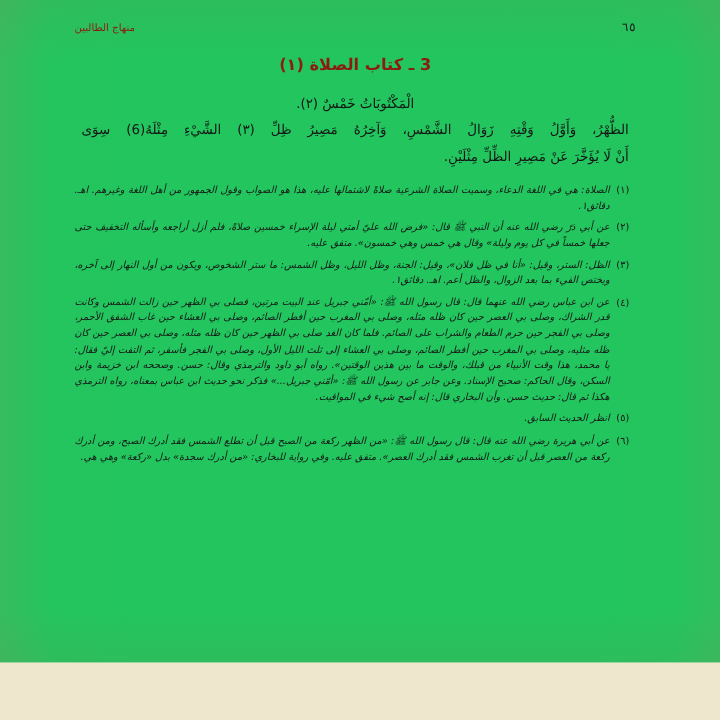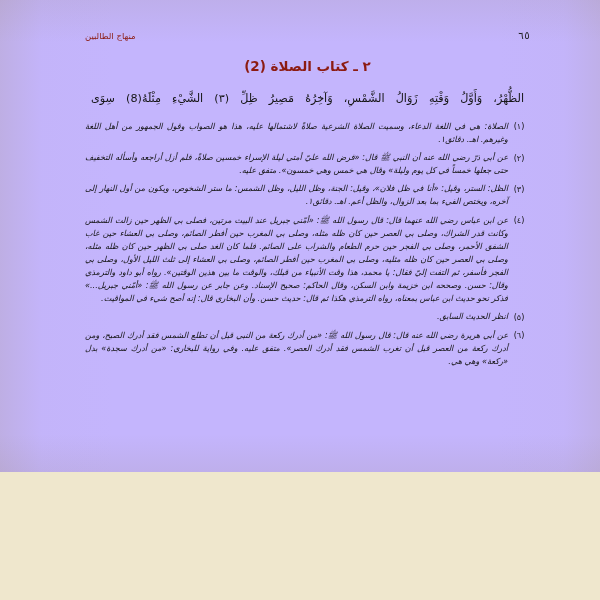--- a/index.html
+++ b/index.html
@@ -9,24 +9,24 @@
   body {
     width: 600px;
     height: 600px;
     background: #efe7cd;
     font-family: "DejaVu Sans", sans-serif;
     overflow: hidden;
   }
   .page {
     position: relative;
     width: 600px;
-    height: 472px;
-    background: #c4b5fd;
+    height: 552px;
+    background: #22c55e;
     box-sizing: border-box;
-    padding: 18px 70px 18px 85px;
+    padding: 18px 70px 18px 62px;
   }
   
   .page::before {
     content: "";
     position: absolute;
     inset: 0;
     background:
       linear-gradient(90deg, rgba(160,140,95,0.16) 0%, rgba(160,140,95,0.02) 7%, rgba(0,0,0,0) 20%),
       linear-gradient(270deg, rgba(160,140,95,0.13) 0%, rgba(160,140,95,0.02) 6%, rgba(0,0,0,0) 18%),
       linear-gradient(180deg, rgba(140,120,80,0.10) 0%, rgba(0,0,0,0) 9%),
@@ -47,21 +47,20 @@
   .book-title {
     color: #8c1b12;
     font-size: 8.5px;
     font-family: "DejaVu Sans", sans-serif;
     letter-spacing: 0.2px;
   }
   .page-number {
     color: #1b1b1b;
     font-size: 10px;
     font-family: Liberation Mono, monospace;
-    margin-top: 12px;
   }
   .chapter-title {
     text-align: center;
     color: #8c1b12;
     font-size: 13.5px;
     font-weight: bold;
     margin: 12px 0 14px 0;
     font-family: "DejaVu Sans", sans-serif;
   }
   .matn {
@@ -122,24 +121,26 @@
 <body>
 
 <div class="page">
   <div class="content">
 
     <div class="header">
       <span class="book-title">منهاج الطالبين</span>
       <span class="page-number">٦٥</span>
     </div>
 
-    <div class="chapter-title">٢ ـ كتاب الصلاة (2)</div>
+    <div class="chapter-title">3 ـ كتاب الصلاة (١)</div>
 
     <div class="matn">
-      <span class="line">الظُّهْرُ، وَأَوَّلُ وَقْتِهِ زَوَالُ الشَّمْسِ، وَآخِرُهُ مَصِيرُ ظِلِّ (٣) الشَّيْءِ مِثْلَهُ(8) سِوَى</span>
+      <span class="line first">الْمَكْتُوبَاتُ خَمْسٌ (٢).</span>
+      <span class="line">الظُّهْرُ، وَأَوَّلُ وَقْتِهِ زَوَالُ الشَّمْسِ، وَآخِرُهُ مَصِيرُ ظِلِّ (٣) الشَّيْءِ مِثْلَهُ(6) سِوَى</span>
+      <span class="line last">أَنْ لَا يُؤَخَّرَ عَنْ مَصِيرِ الظِّلِّ مِثْلَيْنِ.</span>
     </div>
 
     <div class="notes">
 
       <div class="note">
         <span class="note-num">(١)</span>
         <span class="note-text">الصلاة: هي في اللغة الدعاء، وسميت الصلاة الشرعية صلاةً لاشتمالها عليه، هذا هو الصواب وقول الجمهور من أهل اللغة وغيرهم. اهـ. دقائق١.</span>
       </div>
 
       <div class="note">
@@ -157,19 +158,19 @@
         <span class="note-text">عن ابن عباس رضي الله عنهما قال: قال رسول الله ﷺ: «أمّني جبريل عند البيت مرتين، فصلى بي الظهر حين زالت الشمس وكانت قدر الشراك، وصلى بي العصر حين كان ظله مثله، وصلى بي المغرب حين أفطر الصائم، وصلى بي العشاء حين غاب الشفق الأحمر، وصلى بي الفجر حين حرم الطعام والشراب على الصائم. فلما كان الغد صلى بي الظهر حين كان ظله مثله، وصلى بي العصر حين كان ظله مثليه، وصلى بي المغرب حين أفطر الصائم، وصلى بي العشاء إلى ثلث الليل الأول، وصلى بي الفجر فأسفر، ثم التفت إليّ فقال: يا محمد، هذا وقت الأنبياء من قبلك، والوقت ما بين هذين الوقتين». رواه أبو داود والترمذي وقال: حسن. وصححه ابن خزيمة وابن السكن، وقال الحاكم: صحيح الإسناد. وعن جابر عن رسول الله ﷺ: «أمّني جبريل...» فذكر نحو حديث ابن عباس بمعناه، رواه الترمذي هكذا ثم قال: حديث حسن. وأن البخاري قال: إنه أصح شيء في المواقيت.</span>
       </div>
 
       <div class="note">
         <span class="note-num">(٥)</span>
         <span class="note-text nowrapjust">انظر الحديث السابق.</span>
       </div>
 
       <div class="note">
         <span class="note-num">(٦)</span>
-        <span class="note-text">عن أبي هريرة رضي الله عنه قال: قال رسول الله ﷺ: «من أدرك ركعة من النبي قبل أن تطلع الشمس فقد أدرك الصبح، ومن أدرك ركعة من العصر قبل أن تغرب الشمس فقد أدرك العصر». متفق عليه. وفي رواية للبخاري: «من أدرك سجدة» بدل «ركعة» وهي هي.</span>
+        <span class="note-text">عن أبي هريرة رضي الله عنه قال: قال رسول الله ﷺ: «من الظهر ركعة من الصبح قبل أن تطلع الشمس فقد أدرك الصبح، ومن أدرك ركعة من العصر قبل أن تغرب الشمس فقد أدرك العصر». متفق عليه. وفي رواية للبخاري: «من أدرك سجدة» بدل «ركعة» وهي هي.</span>
       </div>
 
     </div>
 
   </div>
 </div>
 
 </body></html>

